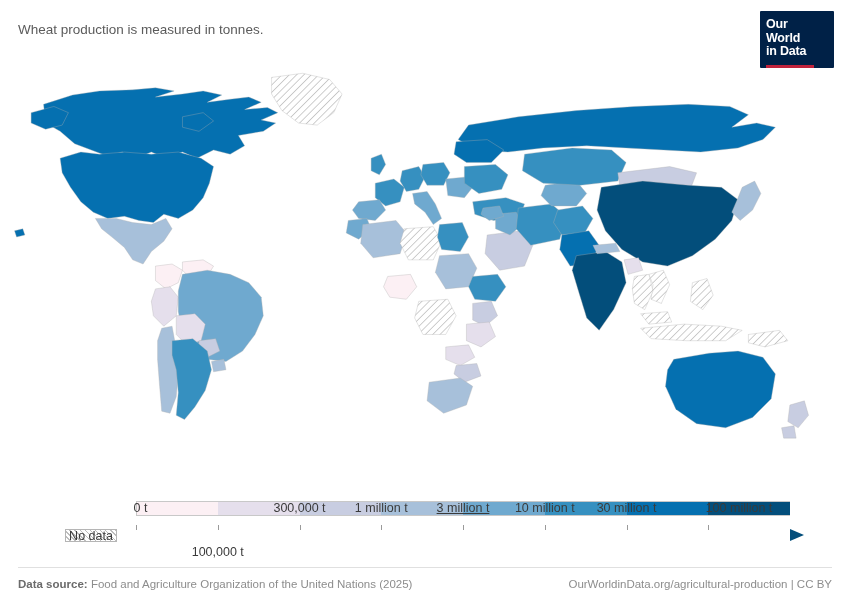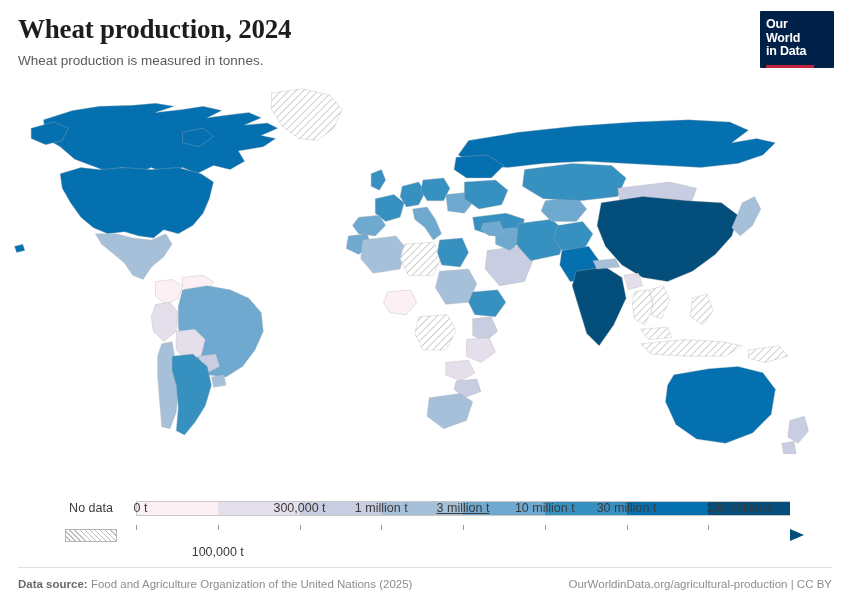--- a/index.html
+++ b/index.html
@@ -88,21 +88,21 @@
   }
   .legend-inner{position:relative;height:100%;}
   .legend-label{
     position:absolute;
     font-size:12.5px;
     color:#3a3a3a;
     white-space:nowrap;
     transform:translateX(-50%);
     top:0;
   }
-  .legend-label.nodata{transform:translateX(-50%);}
+  .legend-label.nodata{transform:translateX(-50%);margin-top:28px;}
   .swatch{
     position:absolute;
     top:0;height:13px;
     border-top:1px solid #c8c8c8;
     border-bottom:1px solid #c8c8c8;
   }
   .swatch.first{border-left:1px solid #c8c8c8;}
   .nodata-swatch{
     position:absolute;
     top:28px;
@@ -145,21 +145,20 @@
   .footer .src-label{font-weight:700;color:#6b6b6b;}
   .footer a,.footer span{text-decoration:none;color:#8d8d8d;}
   .footer-left,.footer-right{white-space:nowrap;}
 </style>
 </head>
 <body>
 
 <div class="chart-root">
 
   <div class="header">
-    <h1 class="title">Wheat production, 2024</h1>
     <p class="subtitle">Wheat production is measured in tonnes.</p>
 
     <div class="owid-logo">
       <div class="ll">Our World</div>
       <div class="ll">in Data</div>
       <div class="owid-rule"></div>
     </div>
   </div>
 
   <div class="map-area">

